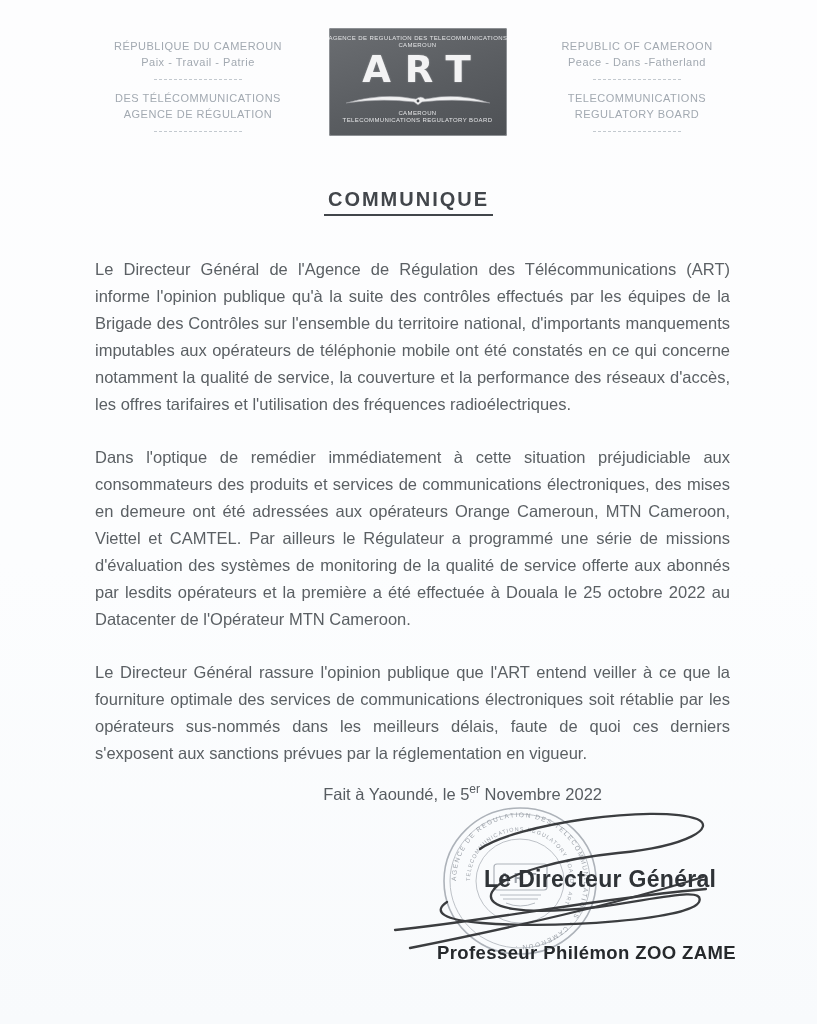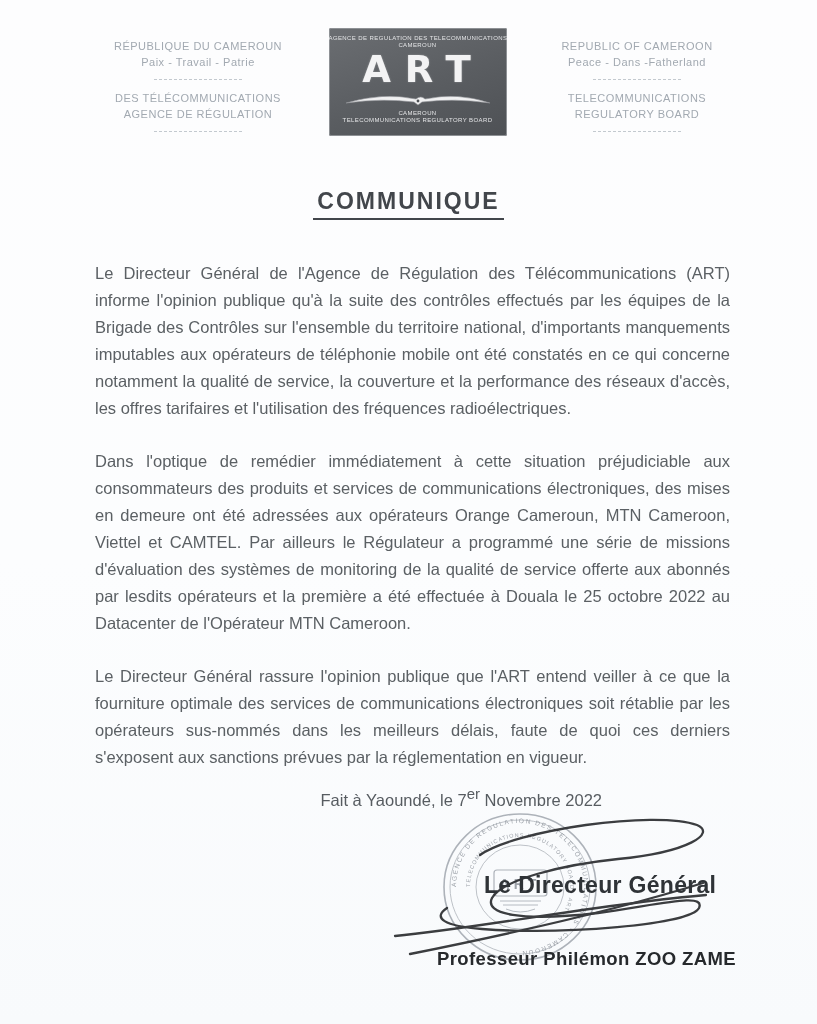--- a/index.html
+++ b/index.html
@@ -66,21 +66,21 @@
     line-height: 42px;
     color: #f3f3f4;
     text-shadow: 0 0 2px rgba(255,255,255,.35);
   }
   .logo-book { display: block; margin: 0 auto 2px auto; }
 
   
   .title-wrap { text-align: center; margin-top: 46px; }
   .title-text {
     display: inline-block;
-    font-size: 23px;
+    font-size: 20px;
     font-weight: 700;
     letter-spacing: 2px;
     color: #42464b;
     border-bottom: 2.5px solid #42464b;
     padding: 0 4px 3px 4px;
   }
 
   
   .doc-body {
     margin-top: 40px;
@@ -92,21 +92,21 @@
   }
   .doc-body p { margin-bottom: 26px; }
   .doc-body p.last { margin-bottom: 9px; }
 
   .dateline {
     text-align: right;
     padding-right: 128px;
     font-size: 16.5px;
     color: #575c61;
   }
-  .dateline sup { font-size: 15px; }
+  .dateline sup { font-size: 12px; }
 
   
   .signature-area {
     position: relative;
     height: 225px;
     margin-top: 2px;
   }
   .sig-svg { position: absolute; left: 0; top: -12px; width: 817px; height: 230px; }
   .sig-role {
     position: absolute; left: 484px; top: 56px;
@@ -159,21 +159,21 @@
 
   <div class="title-wrap">
     <span class="title-text">COMMUNIQUE</span>
   </div>
 
   <main class="doc-body">
     <p>Le Directeur Général de l'Agence de Régulation des Télécommunications (ART) informe l'opinion publique qu'à la suite des contrôles effectués par les équipes de la Brigade des Contrôles sur l'ensemble du territoire national, d'importants manquements imputables aux opérateurs de téléphonie mobile ont été constatés en ce qui concerne notamment la qualité de service, la couverture et la performance des réseaux d'accès, les offres tarifaires et l'utilisation des fréquences radioélectriques.</p>
     <p>Dans l'optique de remédier immédiatement à cette situation préjudiciable aux consommateurs des produits et services de communications électroniques, des mises en demeure ont été adressées aux opérateurs Orange Cameroun, MTN Cameroon, Viettel et CAMTEL. Par ailleurs le Régulateur a programmé une série de missions d'évaluation des systèmes de monitoring de la qualité de service offerte aux abonnés par lesdits opérateurs et la première a été effectuée à Douala le 25 octobre 2022 au Datacenter de l'Opérateur MTN Cameroon.</p>
     <p class="last">Le Directeur Général rassure l'opinion publique que l'ART entend veiller à ce que la fourniture optimale des services de communications électroniques soit rétablie par les opérateurs sus-nommés dans les meilleurs délais, faute de quoi ces derniers s'exposent aux sanctions prévues par la réglementation en vigueur.</p>
 
-    <div class="dateline"><span>Fait à Yaoundé, le 7</span><sup>er</sup><span> Novembre 2022</span></div>
+    <div class="dateline"><span>Fait à Yaoundé, le 5</span><sup>er</sup><span> Novembre 2022</span></div>
   </main>
 
   <div class="signature-area">
 
     <svg class="sig-svg" viewBox="0 0 817 230">
       <defs>
         <path id="ringOuter" d="M520 83 m -64 0 a 64 64 0 1 1 128 0 a 64 64 0 1 1 -128 0"></path>
         <path id="ringInner" d="M520 83 m -50 0 a 50 50 0 1 1 100 0 a 50 50 0 1 1 -100 0"></path>
       </defs>
 

